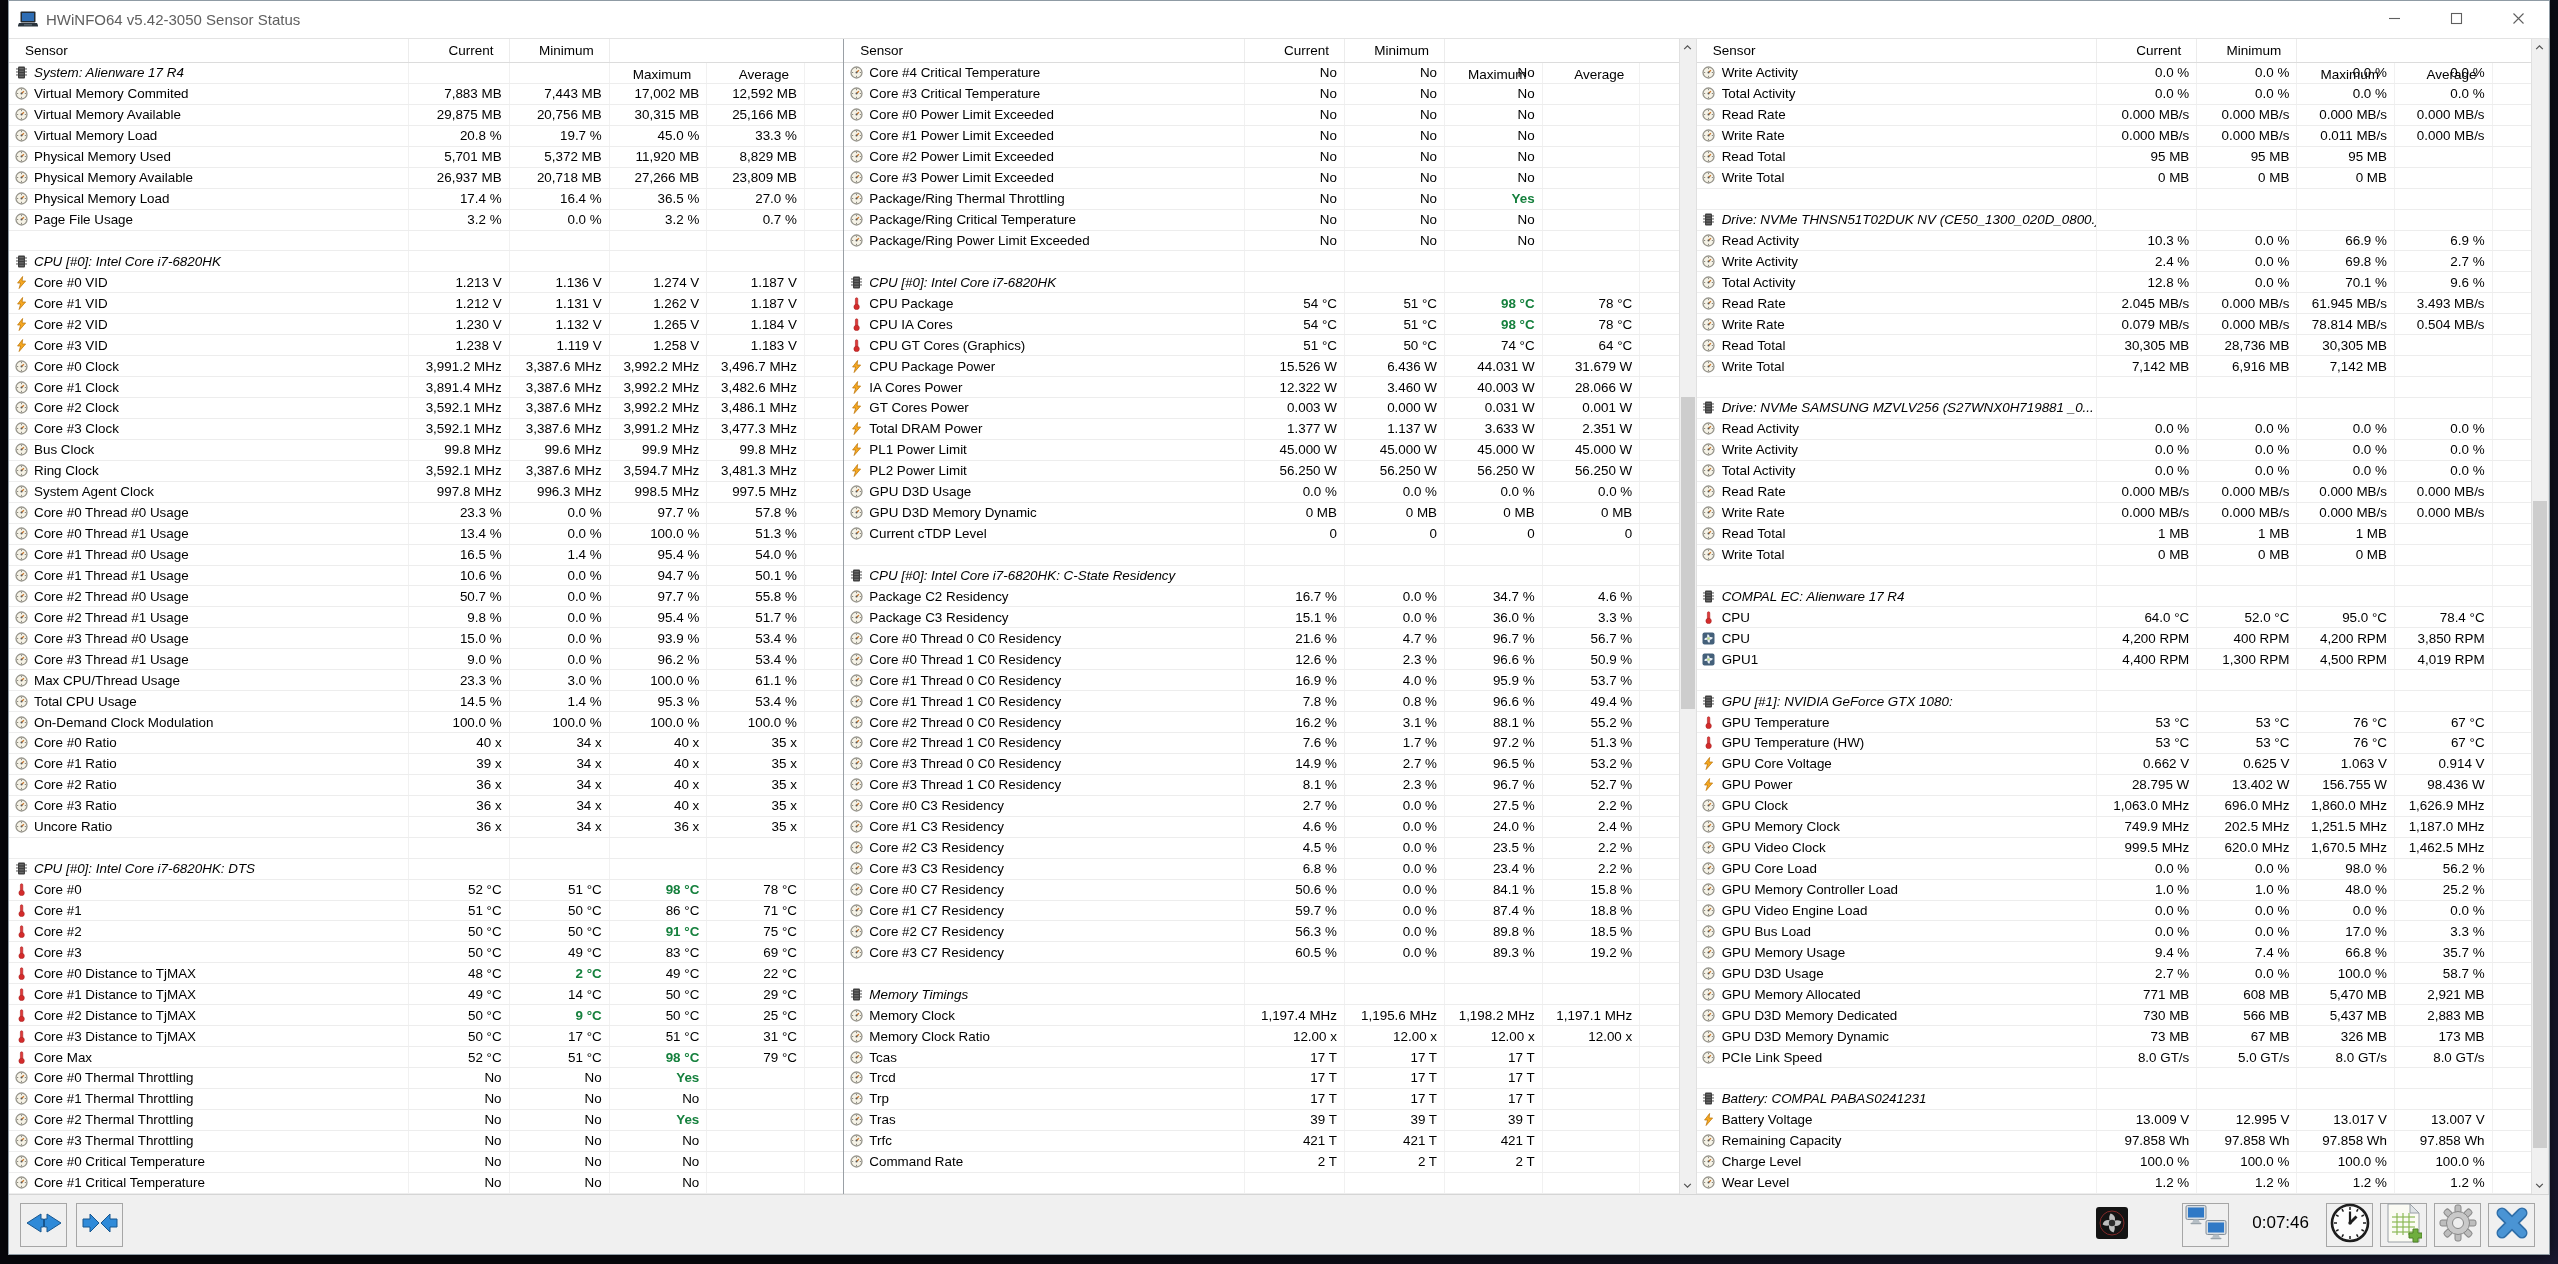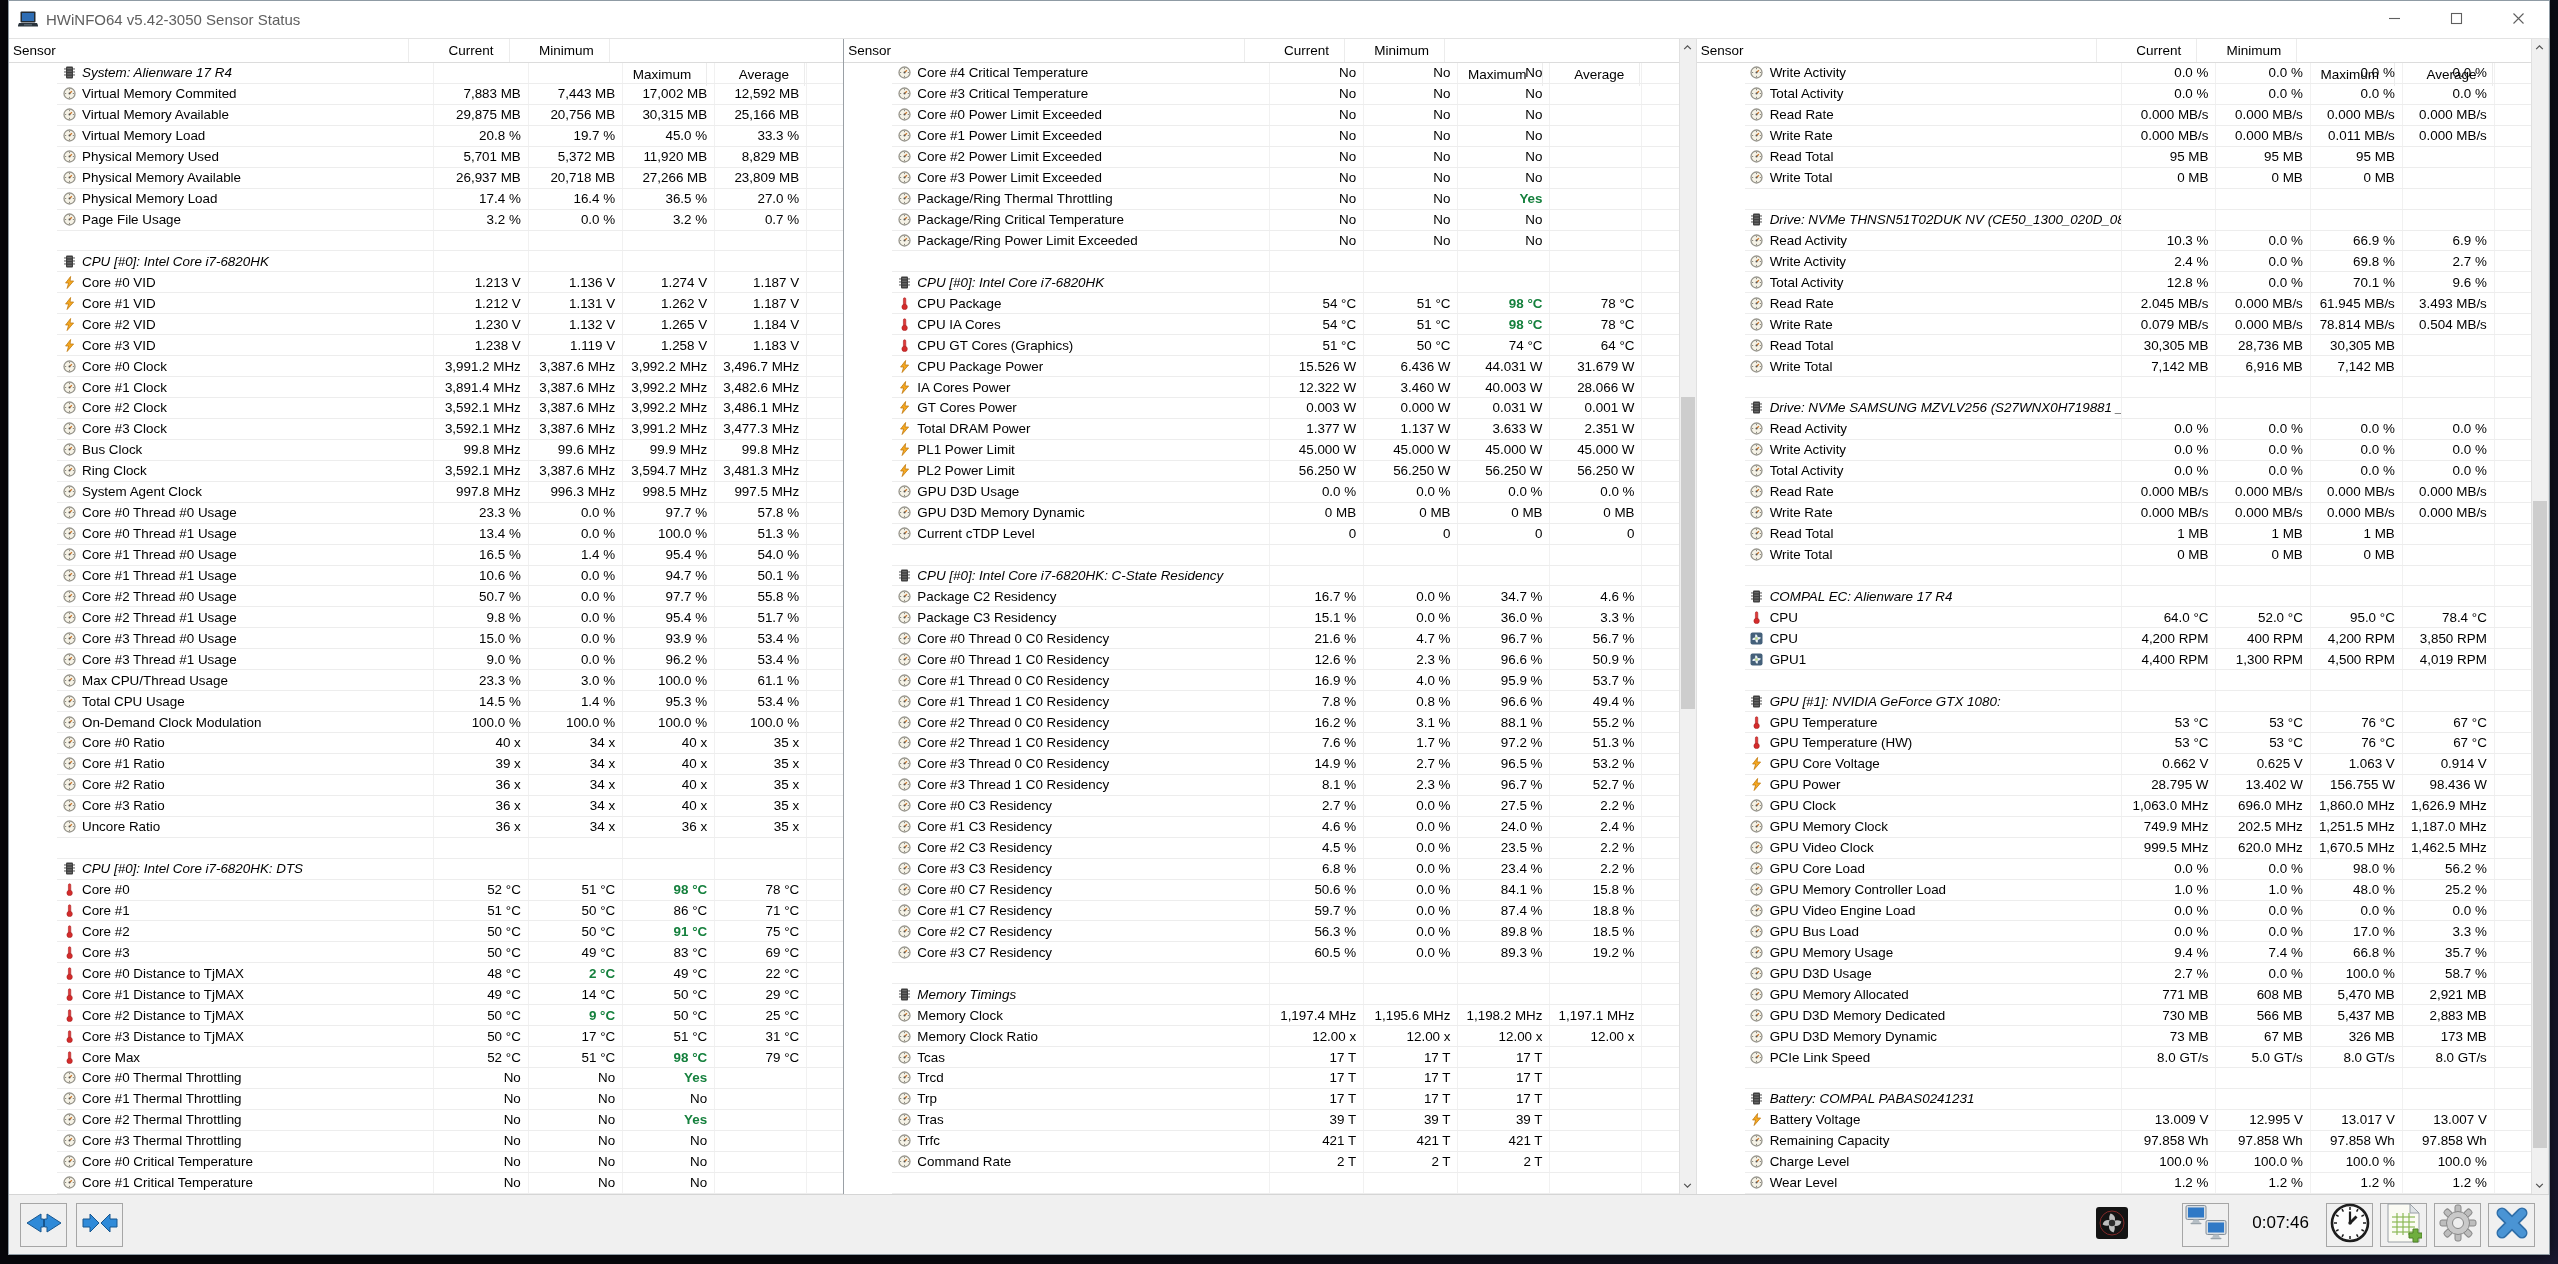--- a/index.html
+++ b/index.html
@@ -19,25 +19,25 @@
   .titlebar { height:37px; flex:0 0 37px; display:flex; align-items:center; background:#ffffff; }
   .title-icon { margin-left:9px; width:20px; height:20px; flex:0 0 20px; }
   .title-text { margin-left:8px; font-size:15px; color:#5f5f5f; white-space:nowrap; }
   .win-controls { margin-left:auto; display:flex; height:100%; }
   .win-btn { width:62px; height:100%; display:flex; align-items:center; justify-content:center; }
   
   .content { flex:1 1 auto; display:flex; border-top:1px solid #e3e3e3; overflow:hidden; background:#fff; }
   .pane { flex:1 1 0; overflow:hidden; display:flex; flex-direction:column; min-width:0; }
   .pane.with-border { border-right:1px solid #9aa0a6; }
   .pane-header { height:24px; flex:0 0 24px; display:flex; align-items:center; font-size:13.5px; color:#000; border-bottom:1px solid #dcdcdc; }
-  .ph-label { flex:0 0 48%; padding-left:4px; border-right:1px solid #ececec; height:100%; display:flex; align-items:center; }
+  .ph-label { flex:0 0 48%; padding-left:16px; border-right:1px solid #ececec; height:100%; display:flex; align-items:center; }
   .ph-cell { flex:0 0 12%; text-align:right; padding-right:15px; border-right:1px solid #ececec; height:100%; display:flex; align-items:center; justify-content:flex-end; }
   .ph-cell.narrow { flex:0 0 11.7%;margin-top:47px; }
   .ph-spacer { flex:1 1 auto; }
-  .pane-body { flex:1 1 auto; overflow:hidden;padding-left:48px; }
+  .pane-body { flex:1 1 auto; overflow:hidden; }
   .row { height:20.95px; display:flex; align-items:center; font-size:13.4px; color:#000; border-bottom:1px solid #ededed; }
   .r-label { flex:0 0 48%; display:flex; align-items:center; padding-left:5px; gap:6px; overflow:hidden; white-space:nowrap; border-right:1px solid #f1f1f1; height:100%; }
   .r-label .icon { flex:0 0 14px; width:14px; height:14px; display:flex; align-items:center; justify-content:center; }
   .r-cell { flex:0 0 12%; text-align:right; padding-right:7px; border-right:1px solid #f1f1f1; height:100%; display:flex; align-items:center; justify-content:flex-end; white-space:nowrap; }
   .r-cell.narrow { flex:0 0 11.7%; }
   .r-spacer { flex:1 1 auto; height:100%; }
   .row.section .r-label { font-style:italic; }
   .red { color:#15803d;font-weight:bold; }
   
   .vscroll { flex:0 0 18px; width:18px; background:#f0f0f0; position:relative; border-left:1px solid #e0e0e0; border-right:1px solid #e0e0e0; }

